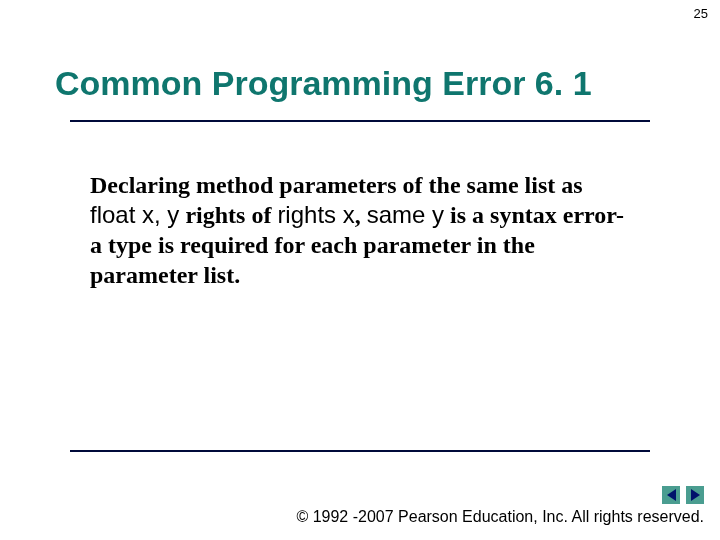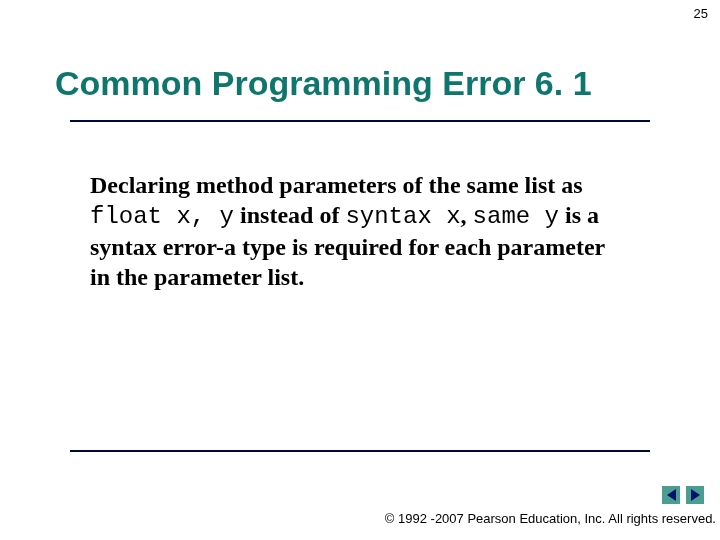--- a/index.html
+++ b/index.html
@@ -56,29 +56,29 @@
     position: absolute;
     top: 170px;
     left: 90px;
     width: 540px;
     font-size: 24px;
     line-height: 1.25;
     color: #000;
     font-weight: bold;
   }
   .code {
-    font-family: Liberation Mono, monospace;
+    font-family: Liberation Sans, sans-serif;
     font-weight: normal;
   }
   .footer {
     position: absolute;
     bottom: 14px;
-    right: 4px;
+    right: 16px;
     font-family: Arial, Helvetica, sans-serif;
-    font-size: 13px;
+    font-size: 16px;
     color: #000;
     white-space: nowrap;
   }
   .nav {
     position: absolute;
     bottom: 36px;
     right: 16px;
     display: flex;
     gap: 6px;
   }
@@ -109,21 +109,21 @@
 
 <div class="slide">
 
   <div class="page-number">25</div>
 
   <div class="title">Common Programming Error 6. 1</div>
 
   <div class="rule-top"></div>
 
   <div class="body-text">
-    <span>Declaring method parameters of the same list as </span><span class="code">float x, y</span><span> instead of </span><span class="code">syntax x</span><span>, </span><span class="code">same y</span><span> is a syntax error-a type is required for each parameter in the parameter list.</span>
+    <span>Declaring method parameters of the same list as </span><span class="code">float x, y</span><span> rights of </span><span class="code">rights x</span><span>, </span><span class="code">same y</span><span> is a syntax error-a type is required for each parameter in the parameter list.</span>
   </div>
 
   <div class="rule-bottom"></div>
 
   <div class="nav">
     <div class="nav-btn">
       <div class="tri-left"></div>
     </div>
     <div class="nav-btn">
       <div class="tri-right"></div>

